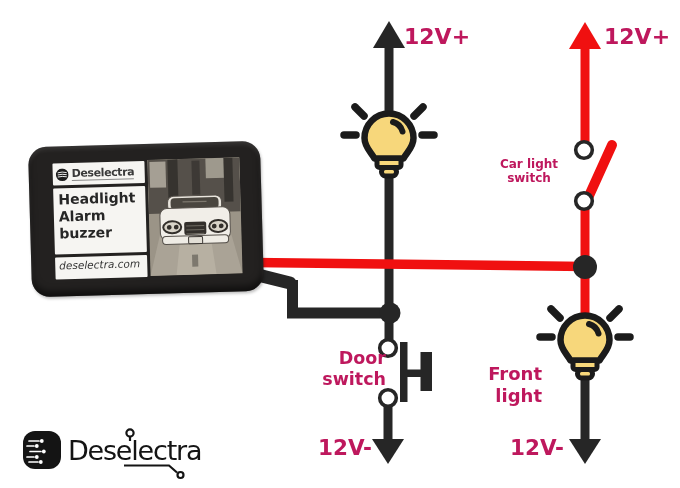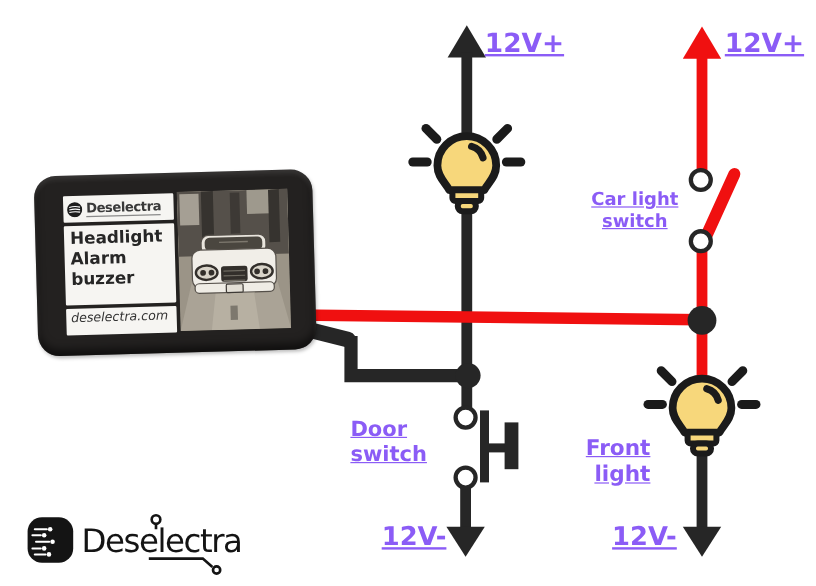--- a/index.html
+++ b/index.html
@@ -13,27 +13,27 @@
   .hot-fill{fill:var(--hot);}
   .hot-stroke{stroke:var(--hot);fill:none;}
   .wire-stroke{stroke:var(--wire);fill:none;}
   .terminal{fill:var(--terminal-fill);stroke:var(--wire);stroke-width:3.6;}
   .junction{fill:var(--wire);}
   .ray{stroke:var(--bulb-outline);stroke-width:7.5;stroke-linecap:round;fill:none;}
   .bulb-glass{fill:var(--bulb-fill);stroke:var(--bulb-outline);stroke-width:6.5;stroke-linejoin:round;}
   .bulb-base{fill:var(--bulb-fill);stroke:var(--bulb-outline);stroke-width:5;}
   .bulb-highlight{fill:none;stroke:var(--bulb-outline);stroke-width:6;stroke-linecap:round;}
   
-  .lbl{position:absolute;z-index:3;font-weight:bold;color:#8b5cf6;line-height:1.2;text-decoration:underline;}
+  .lbl{position:absolute;z-index:3;font-weight:bold;color:#be185d;line-height:1.2;}
   .lbl .ln{display:block;}
   #lbl-dome-supply{left:404px;top:24px;font-size:22px;}
   #lbl-switch-supply{left:604px;top:24px;font-size:22px;}
   #lbl-interior{left:240px;top:71px;width:124px;text-align:center;font-size:17.5px;}
-  #lbl-carswitch{left:476px;top:157px;width:106px;text-align:center;font-size:15px;}
-  #lbl-doorswitch{left:292px;top:348px;width:94px;text-align:left;font-size:17.5px;}
+  #lbl-carswitch{left:476px;top:157px;width:106px;text-align:center;font-size:12px;}
+  #lbl-doorswitch{left:292px;top:348px;width:94px;text-align:right;font-size:17.5px;}
   #lbl-frontlight{left:446px;top:363px;width:96px;text-align:right;font-size:18px;}
   #lbl-door-ground{left:300px;top:435px;width:72px;text-align:right;font-size:21.5px;}
   #lbl-front-ground{left:494px;top:435px;width:70px;text-align:right;font-size:21.5px;}
   
   #device{
     position:absolute;left:30px;top:144px;width:232px;height:150px;z-index:2;
     background:var(--device-body);border-radius:18px;transform:rotate(-1.6deg);
     box-shadow:inset 0 3px 4px rgba(255,255,255,.10), inset 0 -5px 7px rgba(0,0,0,.55), 1px 2px 3px rgba(0,0,0,.25);
   }
   .device-label{position:absolute;left:24px;top:17px;width:92px;height:116px;display:flex;flex-direction:column;}

